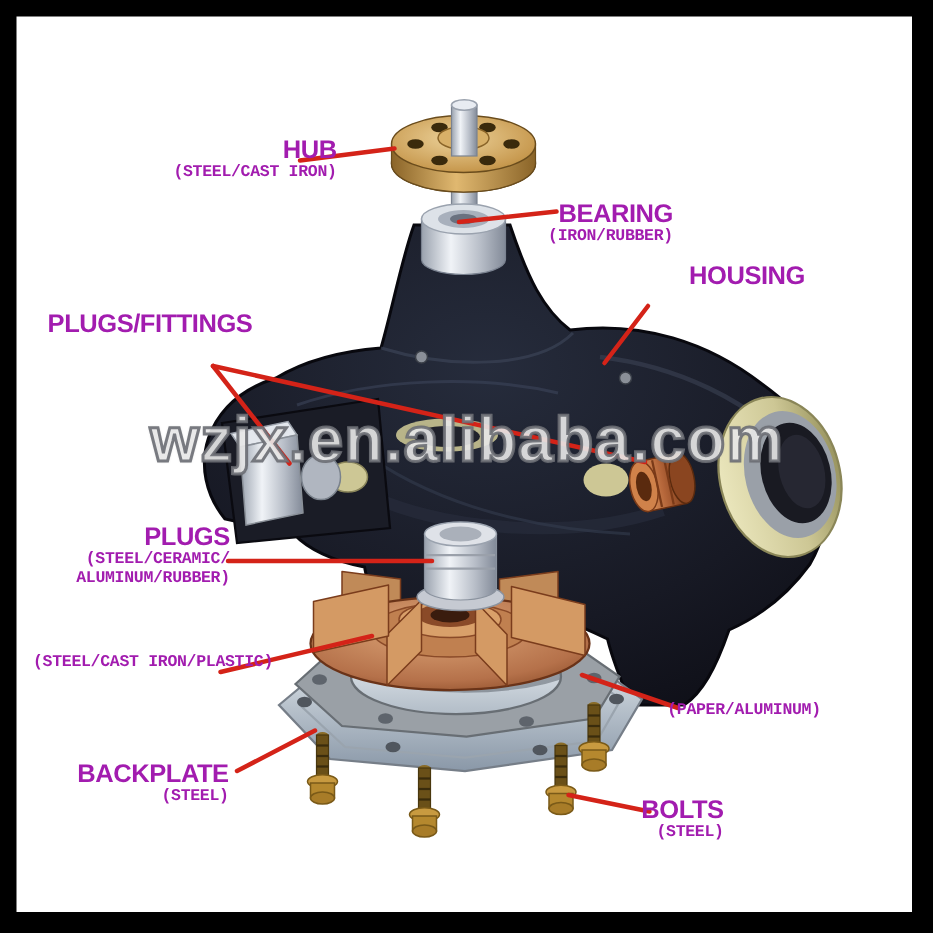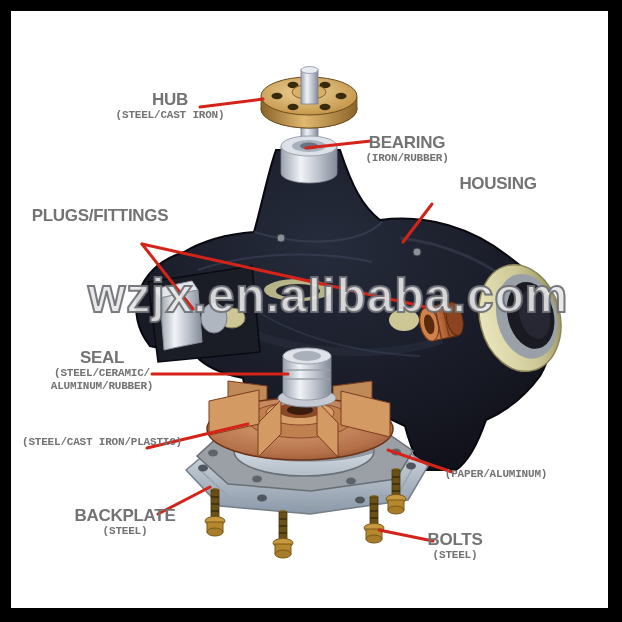--- a/index.html
+++ b/index.html
@@ -8,29 +8,29 @@
     background:#ffffff;
     font-family:"Liberation Sans",sans-serif;
   }
   .frame{
     position:absolute;inset:0;z-index:20;pointer-events:none;
     border-style:solid;border-color:#000;
     border-width:11px 14px 14px 11px;
   }
   svg.diagram{position:absolute;left:0;top:0;z-index:1;}
   .watermark{
-    position:absolute;left:88px;top:272px;z-index:5;white-space:nowrap;
-    font-size:48px;font-weight:bold;line-height:1;letter-spacing:1px;
+    position:absolute;left:100px;top:272px;z-index:5;white-space:nowrap;
+    font-size:42px;font-weight:bold;line-height:1;letter-spacing:1px;
     color:rgba(248,248,248,0.82);
     -webkit-text-stroke:2px rgba(108,110,116,0.9);
     text-shadow:0 0 2px rgba(90,90,90,0.55);
   }
   .label{
-    position:absolute;transform:translateX(-50%);text-align:center;
-    z-index:6;color:#737373;white-space:nowrap;
+    position:absolute;transform:translateX(-50%);text-align:right;
+    z-index:6;color:#a21caf;white-space:nowrap;
   }
   .label .nm{
     font-size:17px;font-weight:800;line-height:19px;letter-spacing:-0.3px;
   }
   .label .mat{
     font-size:11px;font-weight:700;line-height:13px;letter-spacing:-0.2px;font-family:Liberation Mono, monospace;
   }
 </style>
 </head>
 <body>
@@ -292,30 +292,30 @@
 
 <div class="label" style="left:498px;top:174px">
   <div class="nm">HOUSING</div>
 </div>
 
 <div class="label" style="left:100px;top:206px">
   <div class="nm">PLUGS/FITTINGS</div>
 </div>
 
 <div class="label" style="left:102px;top:348px">
-  <div class="nm">SEAL</div>
+  <div class="nm">PLUGS</div>
   <div class="mat">(STEEL/CERAMIC/</div>
   <div class="mat">ALUMINUM/RUBBER)</div>
 </div>
 
 <div class="label" style="left:102px;top:436px">
   <div class="mat">(STEEL/CAST IRON/PLASTIC)</div>
 </div>
 
-<div class="label" style="left:125px;top:506px">
+<div class="label" style="left:102px;top:506px">
   <div class="nm">BACKPLATE</div>
   <div class="mat">(STEEL)</div>
 </div>
 
 <div class="label" style="left:496px;top:468px">
   <div class="mat">(PAPER/ALUMINUM)</div>
 </div>
 
 <div class="label" style="left:455px;top:530px">
   <div class="nm">BOLTS</div>

